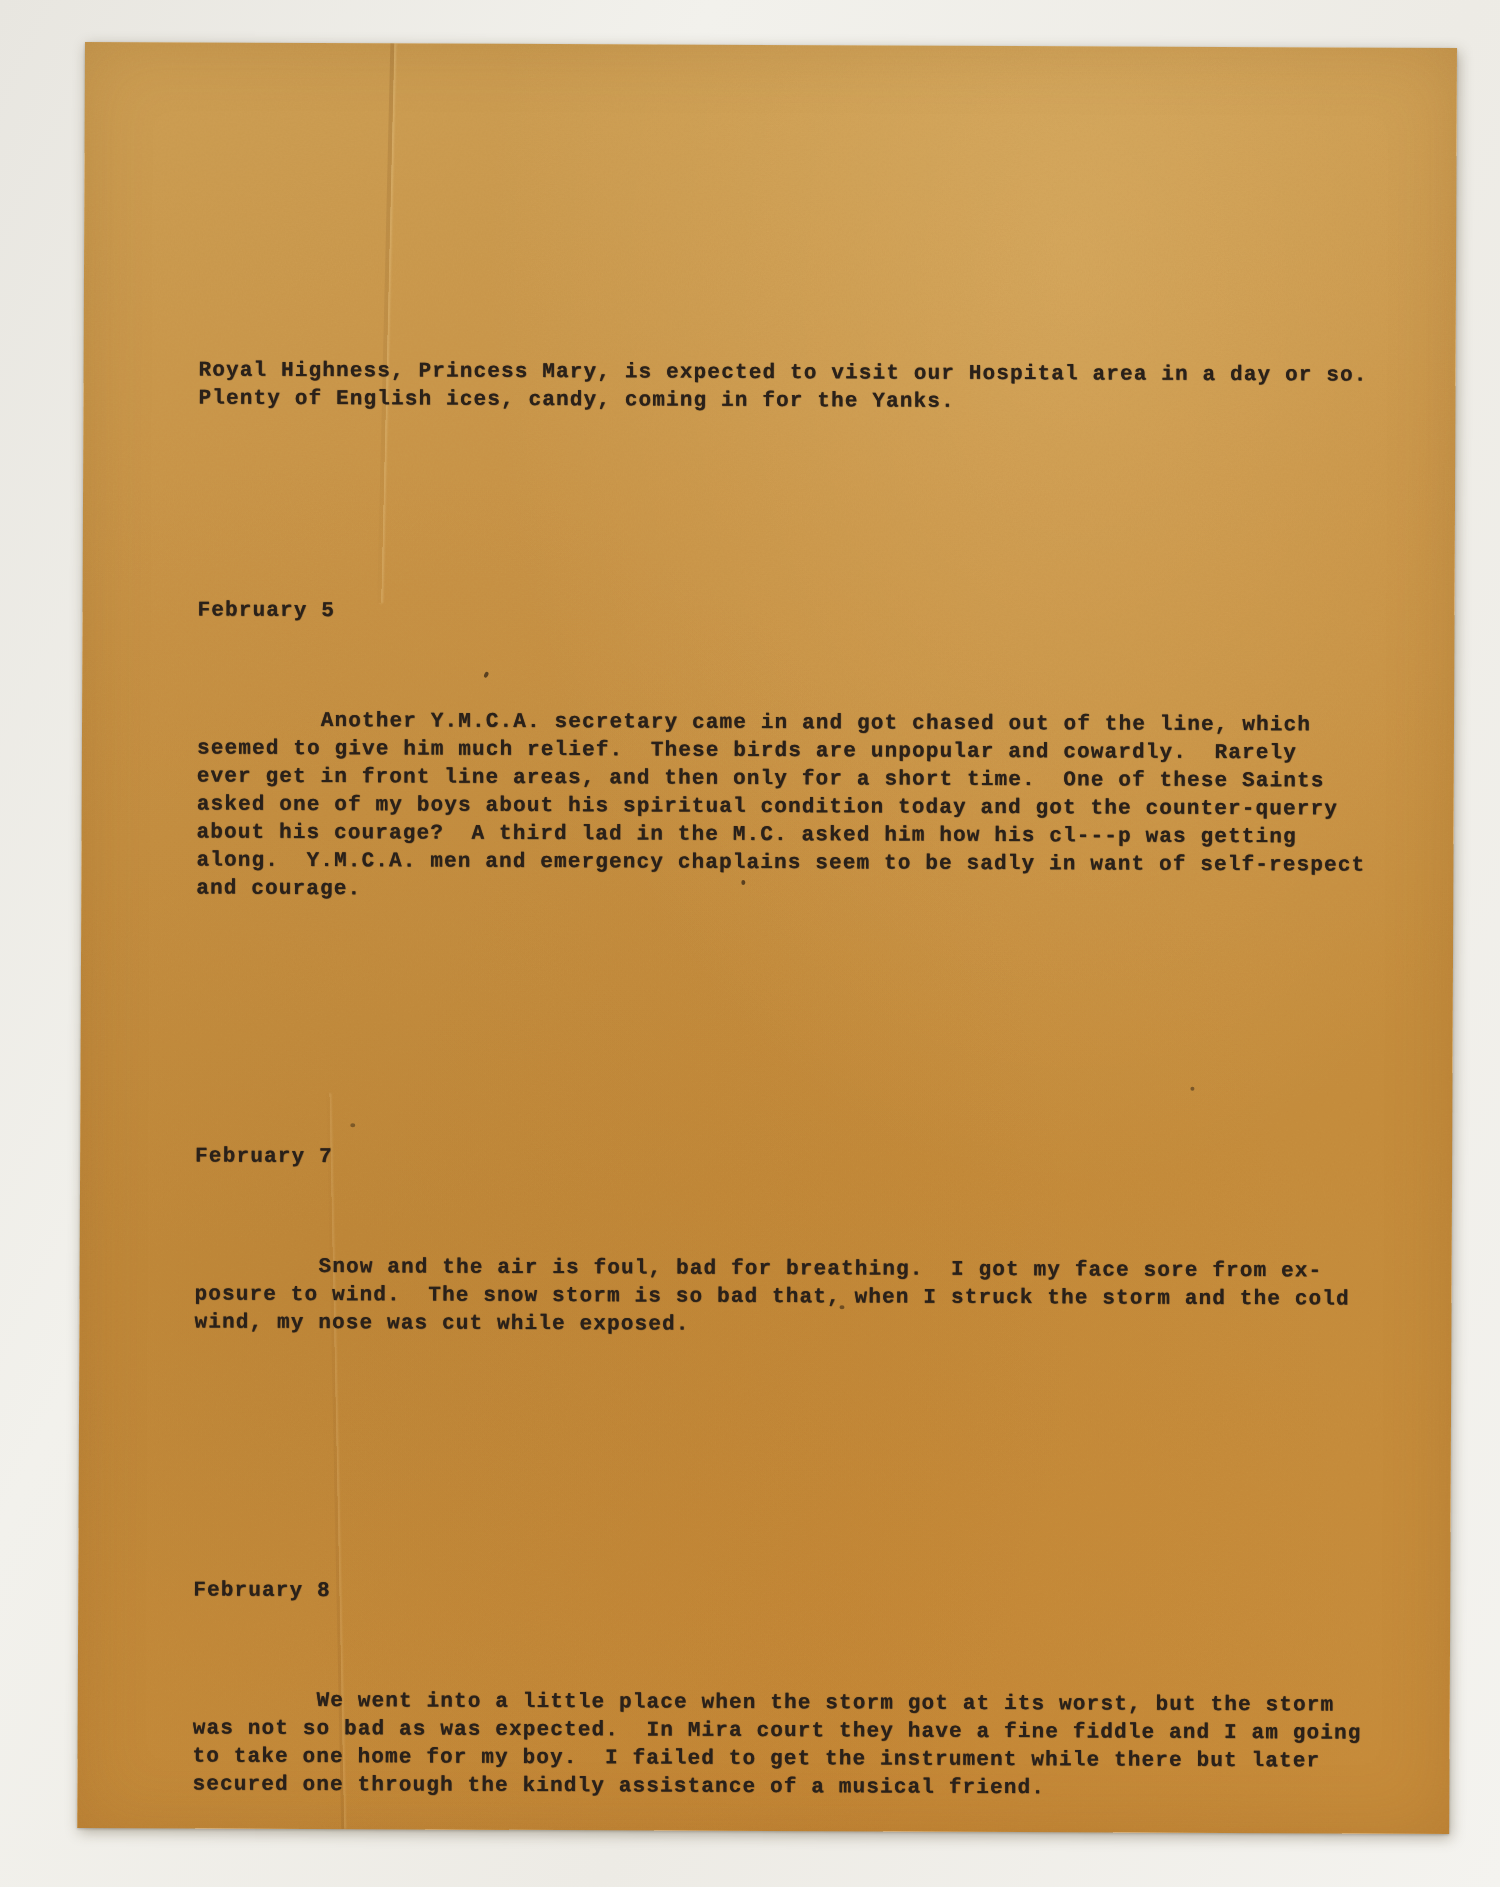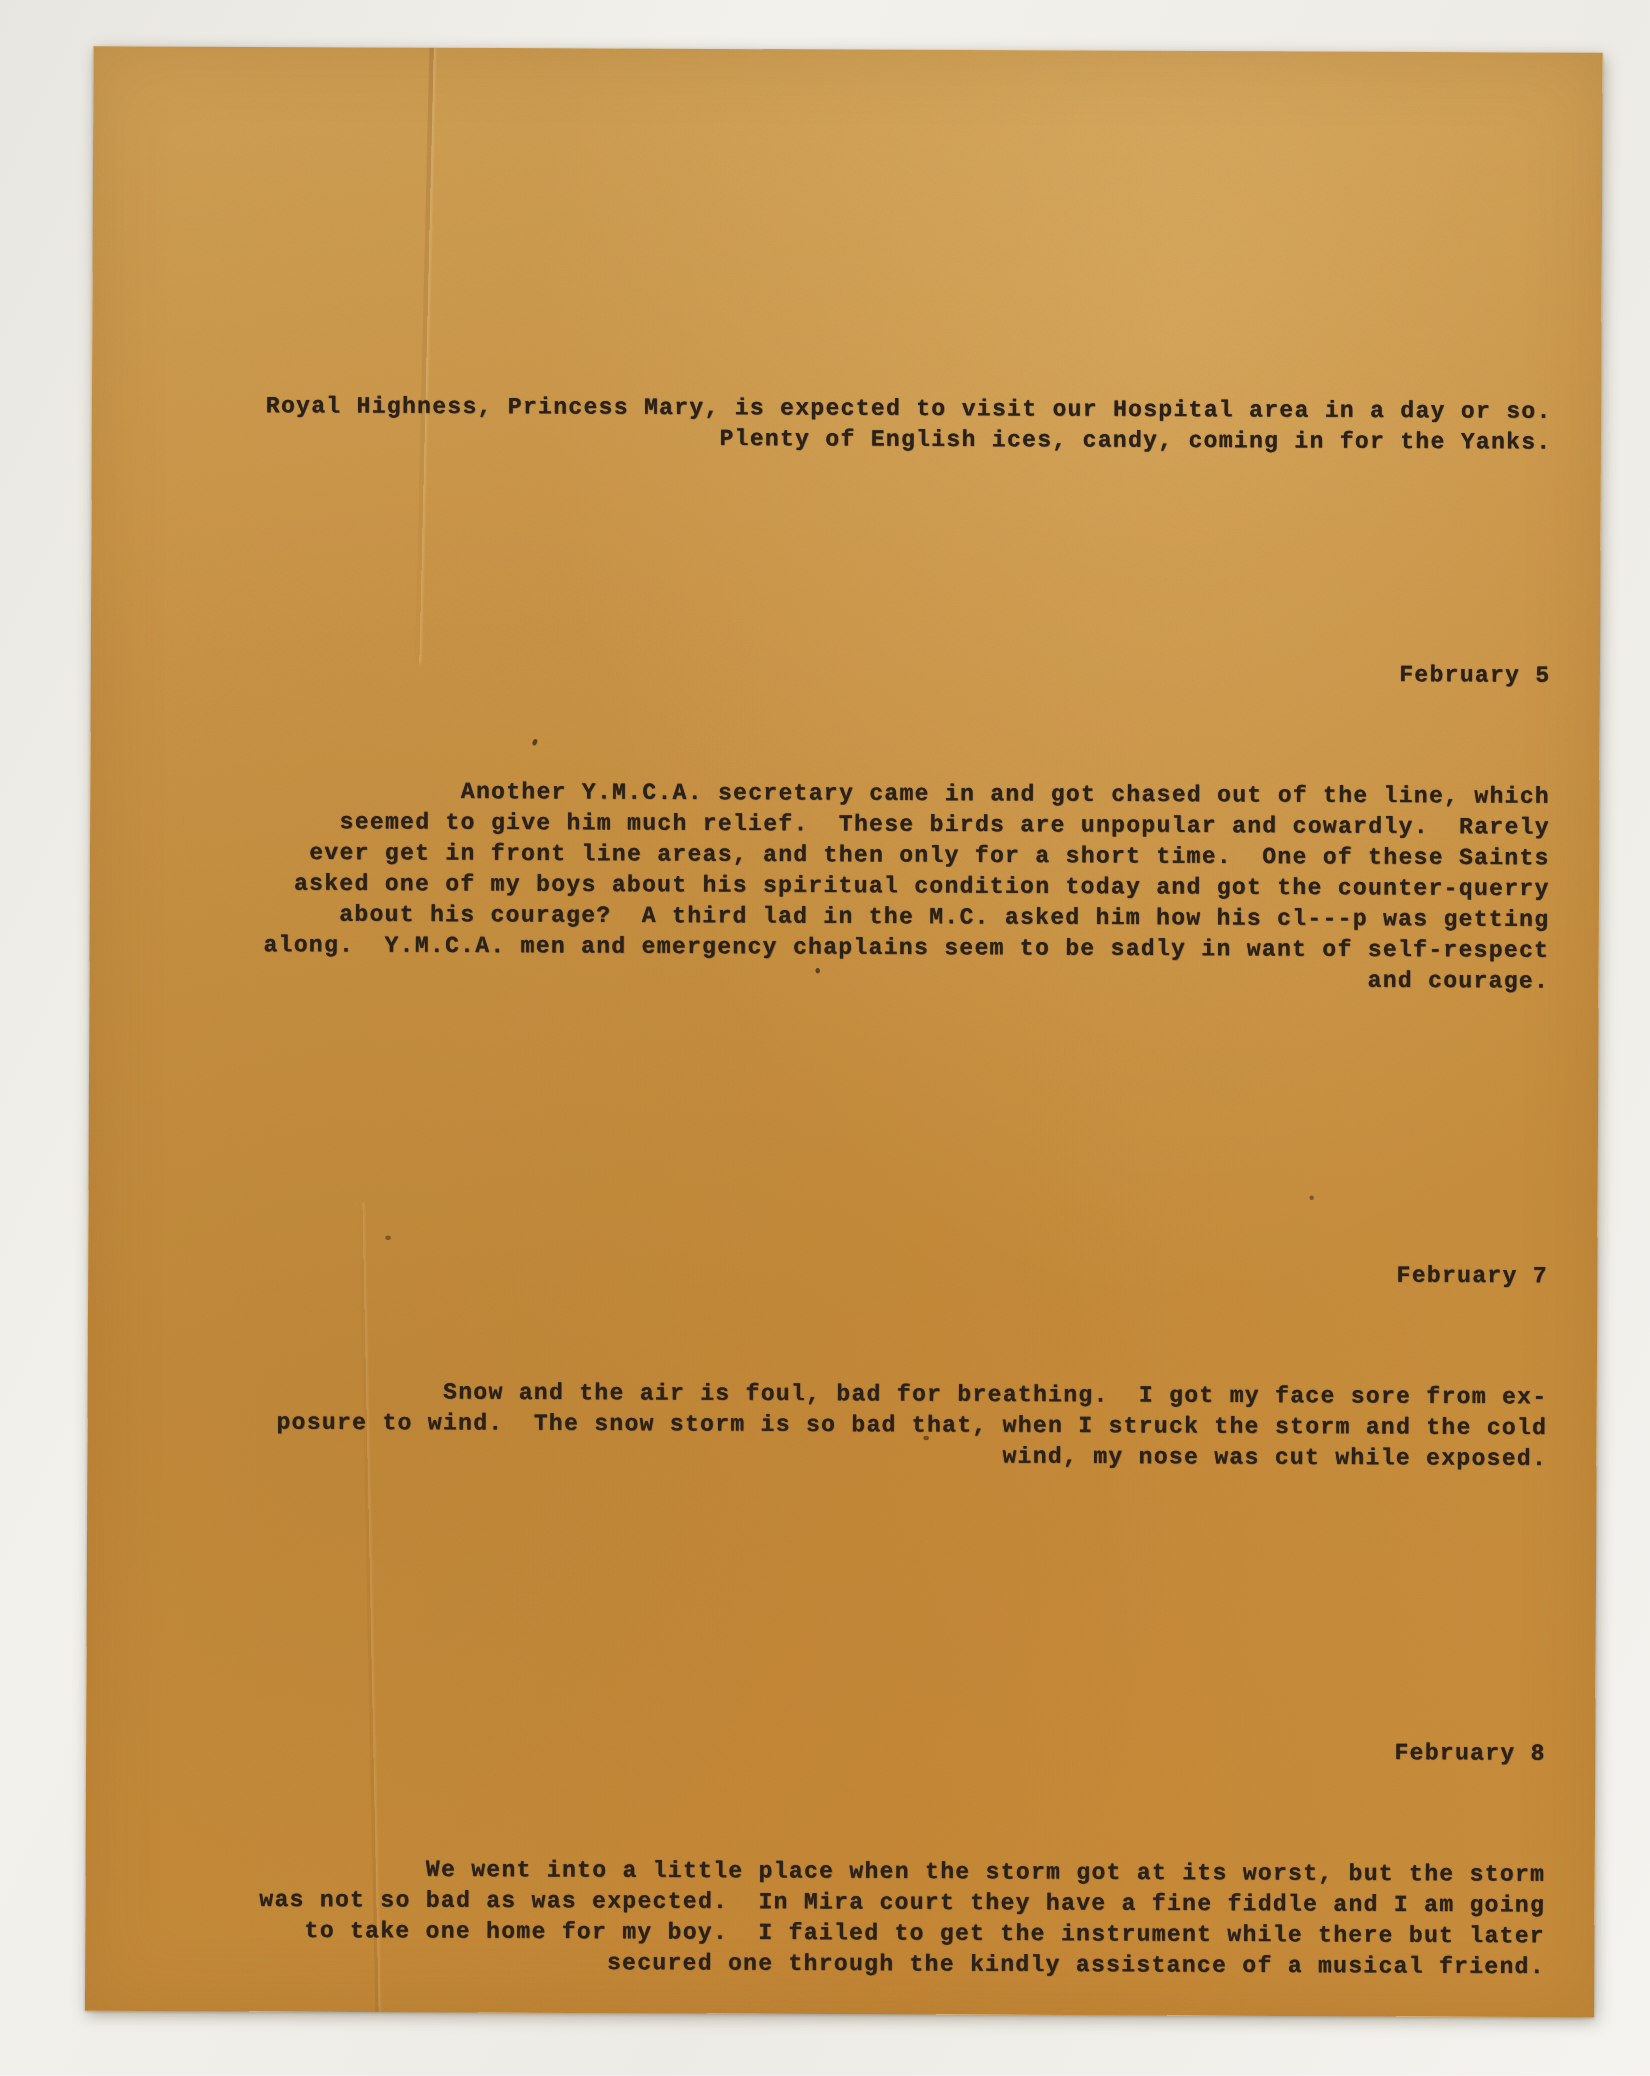--- a/index.html
+++ b/index.html
@@ -11,21 +11,20 @@
     height: 1887px;
     background: linear-gradient(115deg, #e8e6e0 0%, #f2f1ec 30%, #edebe5 62%, #f4f3ef 100%);
     font-family: "Liberation Mono", "DejaVu Sans Mono", monospace;
     overflow: hidden;
   }
   .scan {
     position: relative;
     width: 1500px;
     height: 1887px;
     overflow: hidden;
-    text-align: right;
   }
   .paper {
     position: absolute;
     left: 85px;
     top: 45px;
     width: 1372px;
     height: 1786px;
     transform: rotate(0.25deg);
     transform-origin: 50% 0;
     background:

